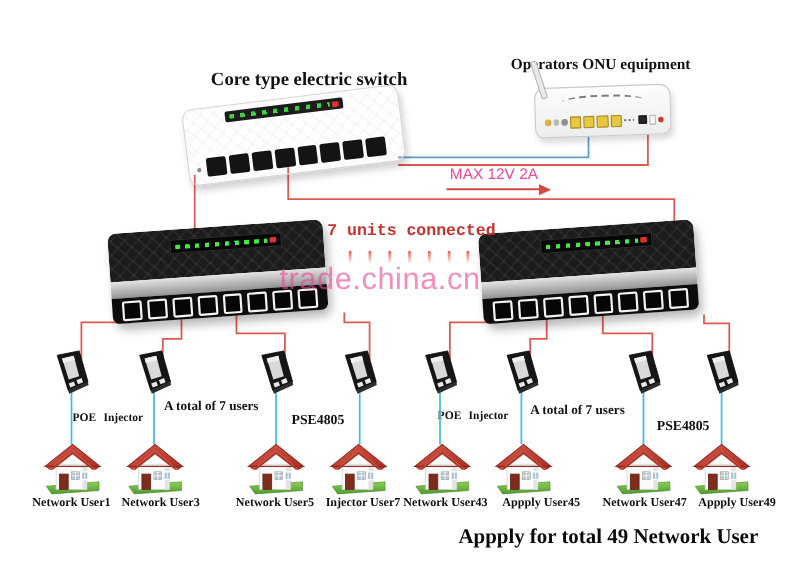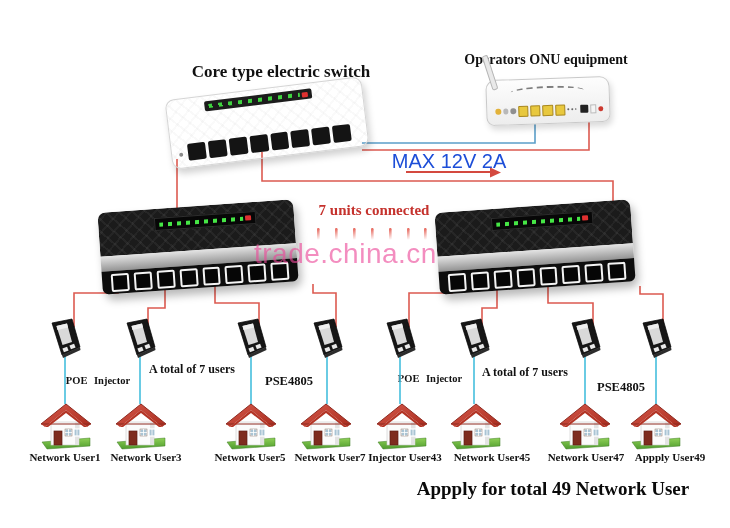--- a/index.html
+++ b/index.html
@@ -4,22 +4,22 @@
 <style>
   html,body{margin:0;padding:0;background:#fff;}
   #stage{position:relative;width:730px;height:528px;background:#ffffff;overflow:hidden;
          font-family:"Liberation Serif",serif;}
   .abs{position:absolute;}
   .ctr{transform:translateX(-50%);white-space:nowrap;}
   
   .t-core{left:281px;top:62px;font-size:17px;font-weight:bold;color:#111;}
   .t-onu{left:546px;top:52px;font-size:14px;font-weight:bold;color:#111;}
   .t-signal{left:443px;top:122px;font-size:16px;font-weight:bold;color:#111;}
-  .t-max{left:449px;top:150px;font-size:20px;color:#1d4ed8;font-family:"Liberation Sans",sans-serif;}
-  .t-units{left:374px;top:202px;font-size:15px;font-weight:bold;color:#c5322d;z-index:7;}
+  .t-max{left:449px;top:150px;font-size:14px;color:#ec4899;font-family:"Liberation Sans",sans-serif;}
+  .t-units{left:374px;top:202px;font-size:15px;font-weight:bold;color:#c5322d;z-index:7;font-family:Liberation Mono, monospace;}
   .t-watermark{left:254px;top:238px;font-size:28px;color:#ec4899;opacity:.62;
                font-family:"Liberation Sans",sans-serif;letter-spacing:.5px;z-index:6;}
   .t-poe{font-size:10.5px;font-weight:bold;color:#111;word-spacing:4px;}
   .t-total{font-size:12px;font-weight:bold;color:#111;}
   .t-pse{font-size:12.5px;font-weight:bold;color:#111;text-align:center;}
   .t-user{font-size:11px;font-weight:bold;color:#111;top:451px;z-index:8;}
   .t-footer{left:553px;top:478px;font-size:19px;font-weight:bold;color:#0a0a0a;}
   
   #wires{position:absolute;left:0;top:0;z-index:1;}
   
@@ -291,20 +291,20 @@
   <div class="abs ctr t-poe" style="left:98px;top:375px">POE Injector</div>
   <div class="abs ctr t-total" style="left:192px;top:362px">A total of 7 users</div>
   <div class="abs ctr t-pse" style="left:289px;top:374px">PSE4805</div>
   <div class="abs ctr t-poe" style="left:430px;top:373px">POE Injector</div>
   <div class="abs ctr t-total" style="left:525px;top:365px">A total of 7 users</div>
   <div class="abs ctr t-pse" style="left:621px;top:380px">PSE4805</div>
 
   <div class="abs ctr t-user" style="left:65px">Network User1</div>
   <div class="abs ctr t-user" style="left:146px">Network User3</div>
   <div class="abs ctr t-user" style="left:250px">Network User5</div>
-  <div class="abs ctr t-user" style="left:330px">Network User7</div>
-  <div class="abs ctr t-user" style="left:405px">Injector User43</div>
-  <div class="abs ctr t-user" style="left:492px">Network User45</div>
+  <div class="abs ctr t-user" style="left:330px">Injector User7</div>
+  <div class="abs ctr t-user" style="left:405px">Network User43</div>
+  <div class="abs ctr t-user" style="left:492px">Appply User45</div>
   <div class="abs ctr t-user" style="left:586px">Network User47</div>
   <div class="abs ctr t-user" style="left:670px">Appply User49</div>
 
   <div class="abs ctr t-footer">Appply for total 49 Network User</div>
 </div>
 
 </body></html>

